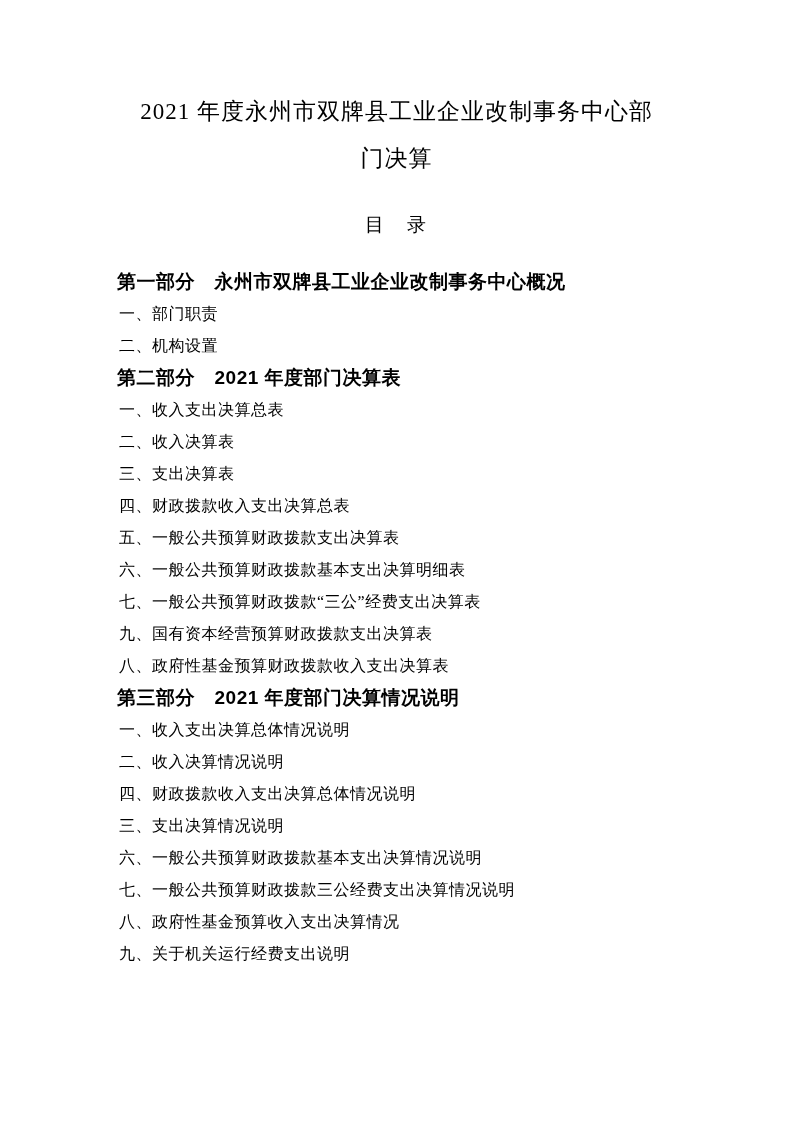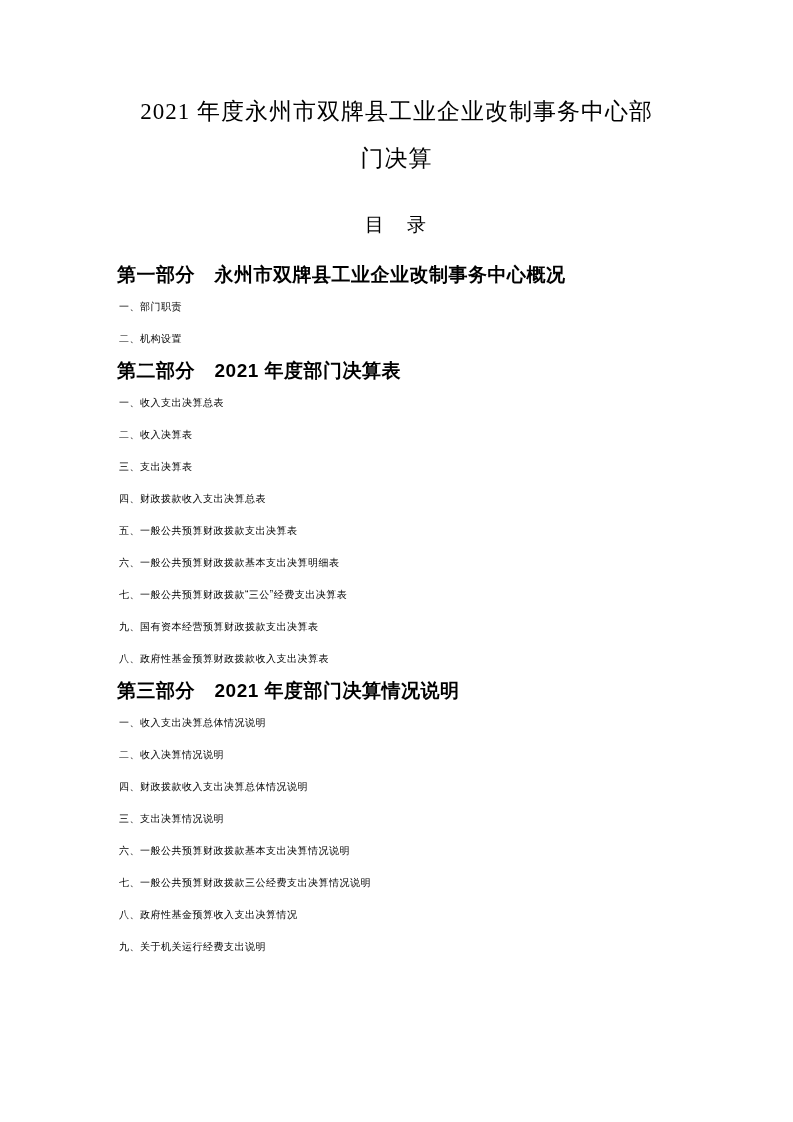--- a/index.html
+++ b/index.html
@@ -27,34 +27,34 @@
   }
   .toc-heading {
     margin-top: 30px;
     text-align: center;
     font-size: 19px;
     line-height: 26px;
     letter-spacing: 2px;
     font-family: "Liberation Serif", "DejaVu Serif", serif;
   }
   .toc {
-    margin-top: 21px;
+    margin-top: 28px;
     padding-left: 117px;
     padding-right: 60px;
   }
   .toc-section-heading {
     font-family: "Liberation Sans", "DejaVu Sans", sans-serif;
     font-weight: 700;
     font-size: 19px;
     line-height: 32px;
     letter-spacing: 0.5px;
   }
   .toc-item {
-    font-family: Liberation Sans, sans-serif;
-    font-size: 10px;
+    font-family: Liberation Serif, serif;
+    font-size: 16px;
     line-height: 32px;
     letter-spacing: 0.5px;
     padding-left: 2px;
   }
 </style>
 </head>
 <body>
 
 <div class="page">
 

